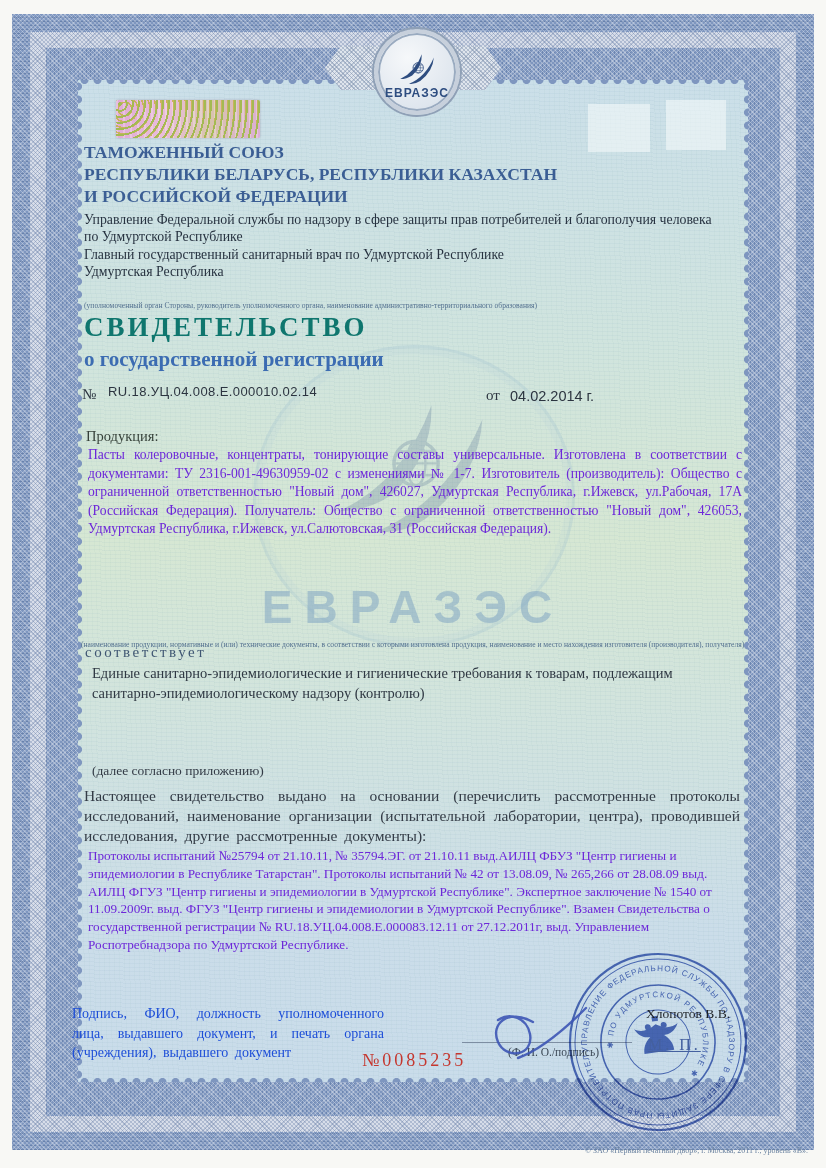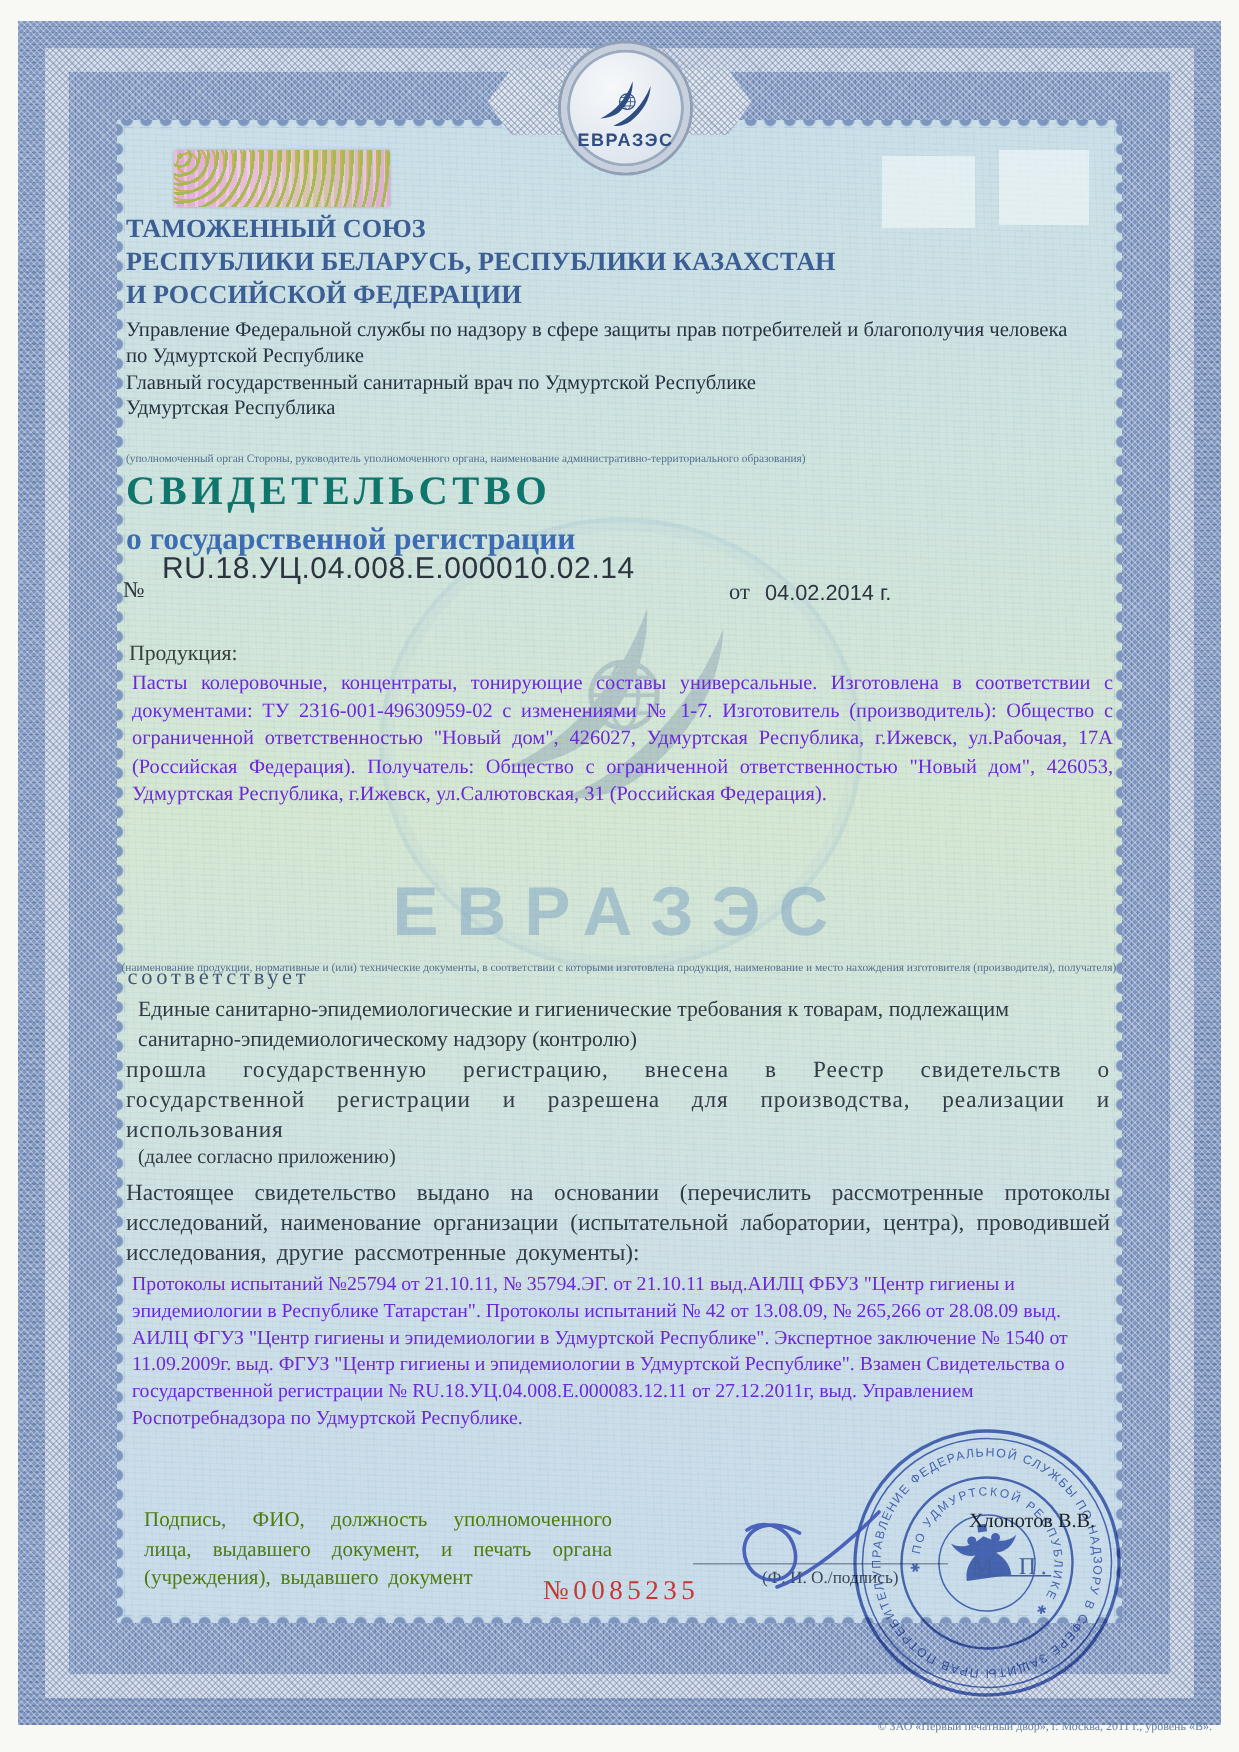--- a/index.html
+++ b/index.html
@@ -148,40 +148,39 @@
   <div class="abs ctr auth" style="top:211px">Управление Федеральной службы по надзору в сфере защиты прав потребителей и благополучия человека</div>
   <div class="abs ctr auth" style="top:228px">по Удмуртской Республике</div>
   <div class="abs ctr auth" style="top:246px">Главный государственный санитарный врач по Удмуртской Республике</div>
   <div class="abs ctr auth" style="top:263px">Удмуртская Республика</div>
   <div class="abs ctr cap" style="top:289px">(уполномоченный орган Стороны, руководитель уполномоченного органа, наименование административно-территориального образования)</div>
 
   <div class="abs ctr title-main" style="top:312px">СВИДЕТЕЛЬСТВО</div>
   <div class="abs ctr title-sub" style="top:347px">о государственной регистрации</div>
 
   <div class="abs" style="left:82px;top:386px;font-size:15px">№</div>
-  <div class="abs mono-val" style="left:108px;top:368px;font-size:20px;letter-spacing:.4px">RU.18.УЦ.04.008.Е.000010.02.14</div>
+  <div class="abs mono-val" style="left:108px;top:384px;font-size:13px;letter-spacing:.4px">RU.18.УЦ.04.008.Е.000010.02.14</div>
   <div class="abs" style="left:486px;top:387px;font-size:15px">от</div>
   <div class="abs mono-val" style="left:510px;top:388px;font-size:14.5px">04.02.2014 г.</div>
 
   <div class="abs" style="left:86px;top:428px;font-size:14.5px;color:#36413a">Продукция:</div>
   <div class="abs body-sm" style="left:88px;top:446px;width:654px">Пасты колеровочные, концентраты, тонирующие составы универсальные. Изготовлена в соответствии с документами: ТУ 2316-001-49630959-02 с изменениями № 1-7. Изготовитель (производитель): Общество с ограниченной ответственностью "Новый дом", 426027, Удмуртская Республика, г.Ижевск, ул.Рабочая, 17А (Российская Федерация).  Получатель: Общество с ограниченной ответственностью "Новый дом", 426053, Удмуртская Республика, г.Ижевск, ул.Салютовская, 31 (Российская Федерация).</div>
 
   <div class="abs ctr cap" style="top:628px;width:664px;left:81px">(наименование продукции, нормативные и (или) технические документы, в соответствии с которыми изготовлена продукция, наименование и место нахождения изготовителя (производителя), получателя)</div>
 
   <div class="abs" style="left:85px;top:644px;font-size:15px;letter-spacing:2.5px;color:#3f5672">соответствует</div>
   <div class="abs" style="left:92px;top:664px;width:640px;font-size:14.5px;line-height:19.5px;color:#2f3843">Единые санитарно-эпидемиологические и гигиенические требования к товарам, подлежащим санитарно-эпидемиологическому надзору (контролю)</div>
 
-  <div class="abs body-md spread" style="left:84px;top:704px;width:656px">прошла государственную регистрацию, внесена в Реестр свидетельств о государственной регистрации и разрешена для производства, реализации и использования</div>
   <div class="abs" style="left:92px;top:763px;font-size:13.5px;color:#333b46">(далее согласно приложению)</div>
 
   <div class="abs body-md" style="left:84px;top:786px;width:656px;word-spacing:3px">Настоящее свидетельство выдано на основании (перечислить рассмотренные протоколы исследований, наименование организации (испытательной лаборатории, центра), проводившей исследования, другие рассмотренные документы):</div>
   <div class="abs body-sm" style="left:88px;top:847px;width:654px;font-size:13.2px;line-height:17.8px;text-align:left">Протоколы испытаний №25794 от 21.10.11, № 35794.ЭГ. от 21.10.11 выд.АИЛЦ ФБУЗ "Центр гигиены и эпидемиологии в Республике Татарстан". Протоколы испытаний № 42 от 13.08.09, № 265,266 от 28.08.09 выд. АИЛЦ ФГУЗ "Центр гигиены и эпидемиологии в Удмуртской Республике". Экспертное заключение № 1540 от 11.09.2009г. выд. ФГУЗ "Центр гигиены и эпидемиологии в Удмуртской Республике". Взамен Свидетельства о государственной регистрации № RU.18.УЦ.04.008.Е.000083.12.11 от 27.12.2011г, выд. Управлением Роспотребнадзора по Удмуртской Республике.</div>
 
 
-  <div class="abs" style="left:96px;top:1004px;width:312px;font-size:14px;line-height:19.5px;color:#4d7c0f;text-align:justify;word-spacing:3px">Подпись, ФИО, должность уполномоченного лица, выдавшего документ, и печать органа (учреждения), выдавшего документ</div>
+  <div class="abs" style="left:72px;top:1004px;width:312px;font-size:14px;line-height:19.5px;color:#1d4ed8;text-align:justify;word-spacing:3px">Подпись, ФИО, должность уполномоченного лица, выдавшего документ, и печать органа (учреждения), выдавшего документ</div>
   <div class="sig-line"></div>
   <div class="abs" style="left:508px;top:1046px;font-size:11.5px;color:#3c4856">(Ф. И. О./подпись)</div>
 
   <svg class="sig-svg" viewBox="0 0 115 75">
     <path d="M108,10 C86,32 62,52 40,60 M55,24 C30,10 12,26 20,44 C28,62 56,58 52,36 C49,20 32,14 20,22" fill="none" stroke="#3d55b5" stroke-width="2.4" stroke-linecap="round" opacity=".9"></path>
   </svg>
 
   <svg class="stamp" viewBox="0 0 200 200">
     <defs>
       <path id="ringPath" d="M100,100 m-71,0 a71,71 0 1,1 142,0 a71,71 0 1,1 -142,0"></path>

